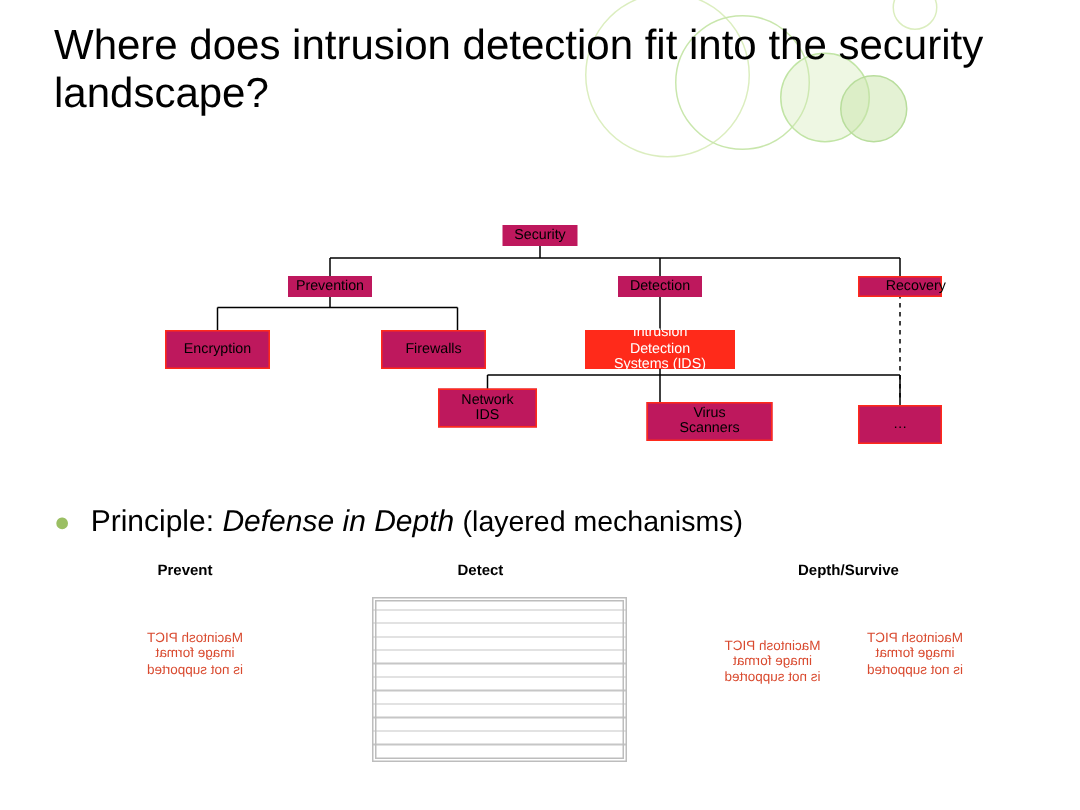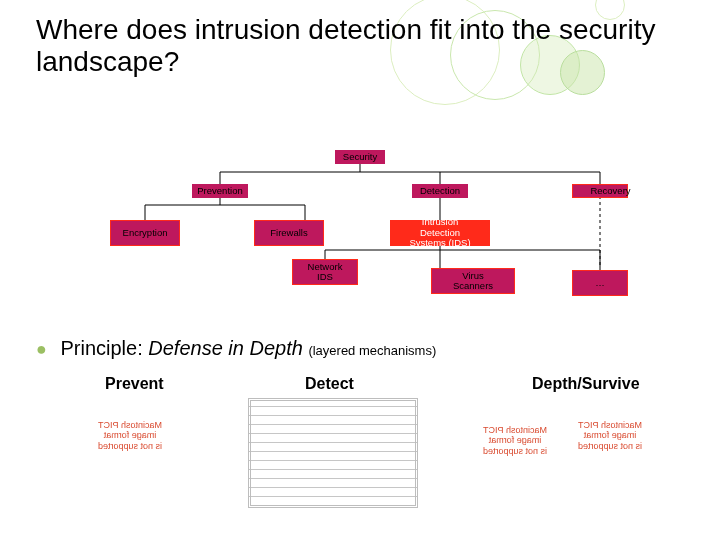--- a/index.html
+++ b/index.html
@@ -32,24 +32,24 @@
     line-height:1.1;
   }
   .plain { border: none; height: 14px; }
   .red   { border: 1.5px solid #ff2a1a; height: 20px; padding: 12px; }
   .highlight { background: #ff2a1a; color:#fff; }
   .rec { border:1.5px solid #ff2a1a;padding-left:21px; }
   
   .bullet { position:absolute; left:36px; top:337px; font-size:20px; color:#000; }
   .bullet .dot { color:#9bbf63; font-size:18px; margin-right:8px; }
   .bullet .italic { font-style: italic; margin-top: 44px; }
-  .bullet .small { font-size: 13px; }
+  .bullet .small { font-size: 19px; }
 
   .bottom-row { position:absolute; left:0; top:375px; width:720px; }
-  .blabel { position:absolute; font-weight:bold; font-size:16px; color:#000; }
+  .blabel { position:absolute; font-weight:bold; font-size:10px; color:#000; }
   .lbl-prevent { left:105px; }
   .lbl-detect  { left:305px; }
   .lbl-react   { left:532px; }
 
   .pictbox { position:absolute; font-size:9px; color:#d94a2f; text-align:center; line-height:1.15;
              transform: scaleX(-1); top: 420px; }
   .pict1 { left: 90px; width:80px; }
   .pict2 { left: 475px; width:80px; top:425px; }
   .pict3 { left: 570px; width:80px; }
   .pictbox span { display:block; }

